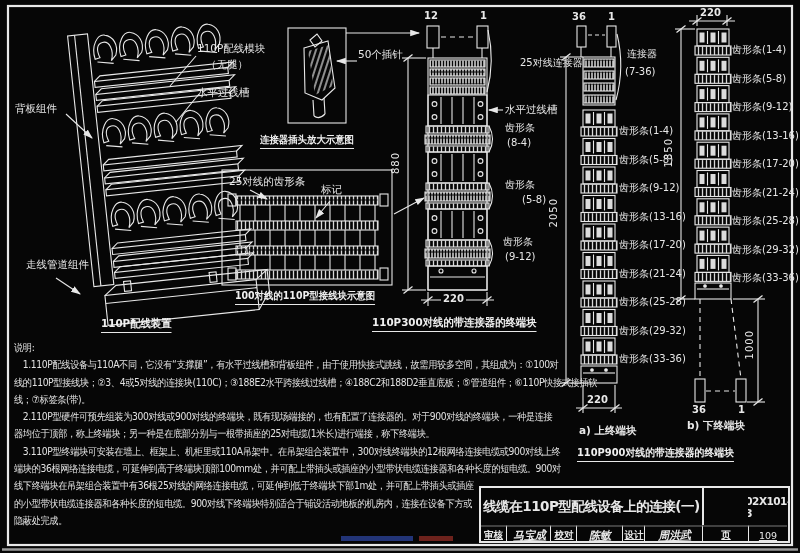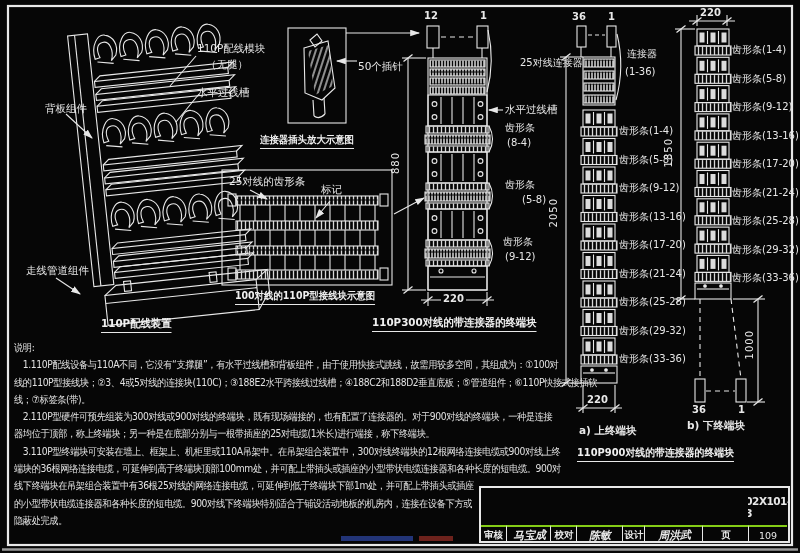--- a/index.html
+++ b/index.html
@@ -15,21 +15,21 @@
   .dim{position:absolute;font-size:10px;color:#e8e8e8;white-space:nowrap;font-weight:bold;}
   .mask{background:#060606;padding:0 2px;}
   .notes{position:absolute;left:14px;top:341px;width:545px;font-size:10px;letter-spacing:-0.4px;color:#e2e2e2;}
   .nline{height:17.3px;white-space:nowrap;transform:scaleX(0.92);transform-origin:0 0;}
   .tblock{position:absolute;left:479px;top:486px;width:307px;height:53px;
           border:2px solid #e8e8e8;background:#060606;}
   .tb{position:absolute;display:flex;align-items:center;justify-content:center;overflow:hidden;}
   .tb-title{left:0;top:0;width:221px;height:37px;font-size:13.5px;font-weight:bold;letter-spacing:-0.5px;border-right:2px solid #e8e8e8;}
   .tb-al{left:221px;top:0;width:46px;height:37px;font-size:10.5px;font-weight:bold;border-right:2px solid #e8e8e8;}
   .tb-an{left:267px;top:0;width:40px;height:37px;font-size:10.5px;font-weight:bold;letter-spacing:-0.5px;}
-  .tb-r{top:37px;height:16px;border-top:2px solid #84cc16;font-size:9.5px;}
+  .tb-r{top:37px;height:16px;border-top:2px solid #404040;font-size:9.5px;text-decoration:underline;}
   .tb-lab{font-weight:bold;}
   .tb-sig{font-style:italic;font-weight:bold;font-size:11px;transform:rotate(-2deg);}
   .bl{border-left:1.5px solid #e8e8e8;}
   .wm{position:absolute;top:536px;left:341px;width:120px;height:6px;filter:blur(0.7px);}
   .wm-b{position:absolute;left:0;top:0;width:72px;height:5px;background:#3b5bd6;opacity:.55;}
   .wm-r{position:absolute;left:78px;top:0;width:34px;height:5px;background:#c23a2f;opacity:.55;}
 </style>
 </head>
 <body>
 
@@ -335,25 +335,25 @@
       <line x1="758" y1="299" x2="758" y2="402"></line>
       <use href="#tk" x="758" y="299"></use>
           <use href="#tk" x="758" y="402"></use>
     </g>
   </g>
 </svg>
 
 <div class="lbl" style="left:197px;top:42px">110P配线模块</div>
 <div class="lbl" style="left:206px;top:58px">（无腿）</div>
 <div class="lbl" style="left:197px;top:86px">水平过线槽</div>
-<div class="lbl" style="left:45px;top:102px">背板组件</div>
-<div class="lbl" style="left:26px;top:264px">走线管道组件</div>
+<div class="lbl" style="left:15px;top:102px">背板组件</div>
+<div class="lbl" style="left:26px;top:258px">走线管道组件</div>
 <div class="cap" style="left:101px;top:316px;font-size:11px">110P配线装置</div>
 
-<div class="lbl" style="left:358px;top:60px">50个插针</div>
+<div class="lbl" style="left:358px;top:48px">50个插针</div>
 <div class="cap" style="left:260px;top:133px;font-size:10px">连接器插头放大示意图</div>
 
 <div class="lbl" style="left:229px;top:175px">25对线的齿形条</div>
 <div class="lbl" style="left:321px;top:183px">标记</div>
 <div class="cap" style="left:235px;top:289px;font-size:10px">100对线的110P型接线块示意图</div>
 
 <div class="dim" style="left:424px;top:10px">12</div>
 <div class="dim" style="left:480px;top:10px">1</div>
 <div class="lbl sm" style="left:520px;top:57px">25对线连接器</div>
 <div class="lbl" style="left:505px;top:103px">水平过线槽</div>
@@ -363,21 +363,21 @@
 <div class="lbl sm" style="left:522px;top:194px">(5-8)</div>
 <div class="lbl sm" style="left:503px;top:236px">齿形条</div>
 <div class="lbl sm" style="left:505px;top:251px">(9-12)</div>
 <div class="dim mask" style="left:441px;top:293px">220</div>
 <div class="vdim" style="left:390px;top:152px">880</div>
 <div class="cap" style="left:372px;top:315px;font-size:11px">110P300对线的带连接器的终端块</div>
 
 <div class="dim" style="left:572px;top:11px">36</div>
 <div class="dim" style="left:608px;top:11px">1</div>
 <div class="lbl sm" style="left:627px;top:48px">连接器</div>
-<div class="lbl sm" style="left:625px;top:66px">(1-36)</div>
+<div class="lbl sm" style="left:625px;top:66px">(7-36)</div>
 <div class="lbl sm" style="left:619px;top:125px">齿形条(1-4)</div>
 <div class="lbl sm" style="left:619px;top:153.5px">齿形条(5-8)</div>
 <div class="lbl sm" style="left:619px;top:182px">齿形条(9-12)</div>
 <div class="lbl sm" style="left:619px;top:210.5px">齿形条(13-16)</div>
 <div class="lbl sm" style="left:619px;top:239px">齿形条(17-20)</div>
 <div class="lbl sm" style="left:619px;top:267.5px">齿形条(21-24)</div>
 <div class="lbl sm" style="left:619px;top:296px">齿形条(25-28)</div>
 <div class="lbl sm" style="left:619px;top:324.5px">齿形条(29-32)</div>
 <div class="lbl sm" style="left:619px;top:353px">齿形条(33-36)</div>
 <div class="vdim" style="left:548px;top:198px">2050</div>
@@ -410,20 +410,21 @@
   <div class="nline">　2.110P型硬件可预先组装为300对线或900对线的终端块，既有现场端接的，也有配置了连接器的。对于900对线的终端块，一种是连接</div>
   <div class="nline">器均位于顶部，称上终端块；另一种是在底部分别与一根带插座的25对电缆(1米长)进行端接，称下终端块。</div>
   <div class="nline">　3.110P型终端块可安装在墙上、框架上、机柜里或110A吊架中。在吊架组合装置中，300对线终端块的12根网络连接电缆或900对线上终</div>
   <div class="nline">端块的36根网络连接电缆，可延伸到高于终端块顶部100mm处，并可配上带插头或插座的小型带状电缆连接器和各种长度的短电缆。900对</div>
   <div class="nline">线下终端块在吊架组合装置中有36根25对线的网络连接电缆，可延伸到低于终端块下部1m处，并可配上带插头或插座</div>
   <div class="nline">的小型带状电缆连接器和各种长度的短电缆。900对线下终端块特别适合于铺设活动地板的机房内，连接在设备下方或</div>
   <div class="nline">隐蔽处完成。</div>
 </div>
 
 <div class="tblock">
+  <div class="tb tb-title">线缆在110P型配线设备上的连接(一)</div>
   <div class="tb tb-an">02X101-3</div>
   <div class="tb tb-r" style="left:0;width:25px">
         <span class="tb-lab">审核</span>
       </div>
   <div class="tb tb-r bl" style="left:25px;width:44px">
         <span class="tb-sig">马宝成</span>
       </div>
   <div class="tb tb-r bl" style="left:69px;width:26px">
         <span class="tb-lab">校对</span>
       </div>

